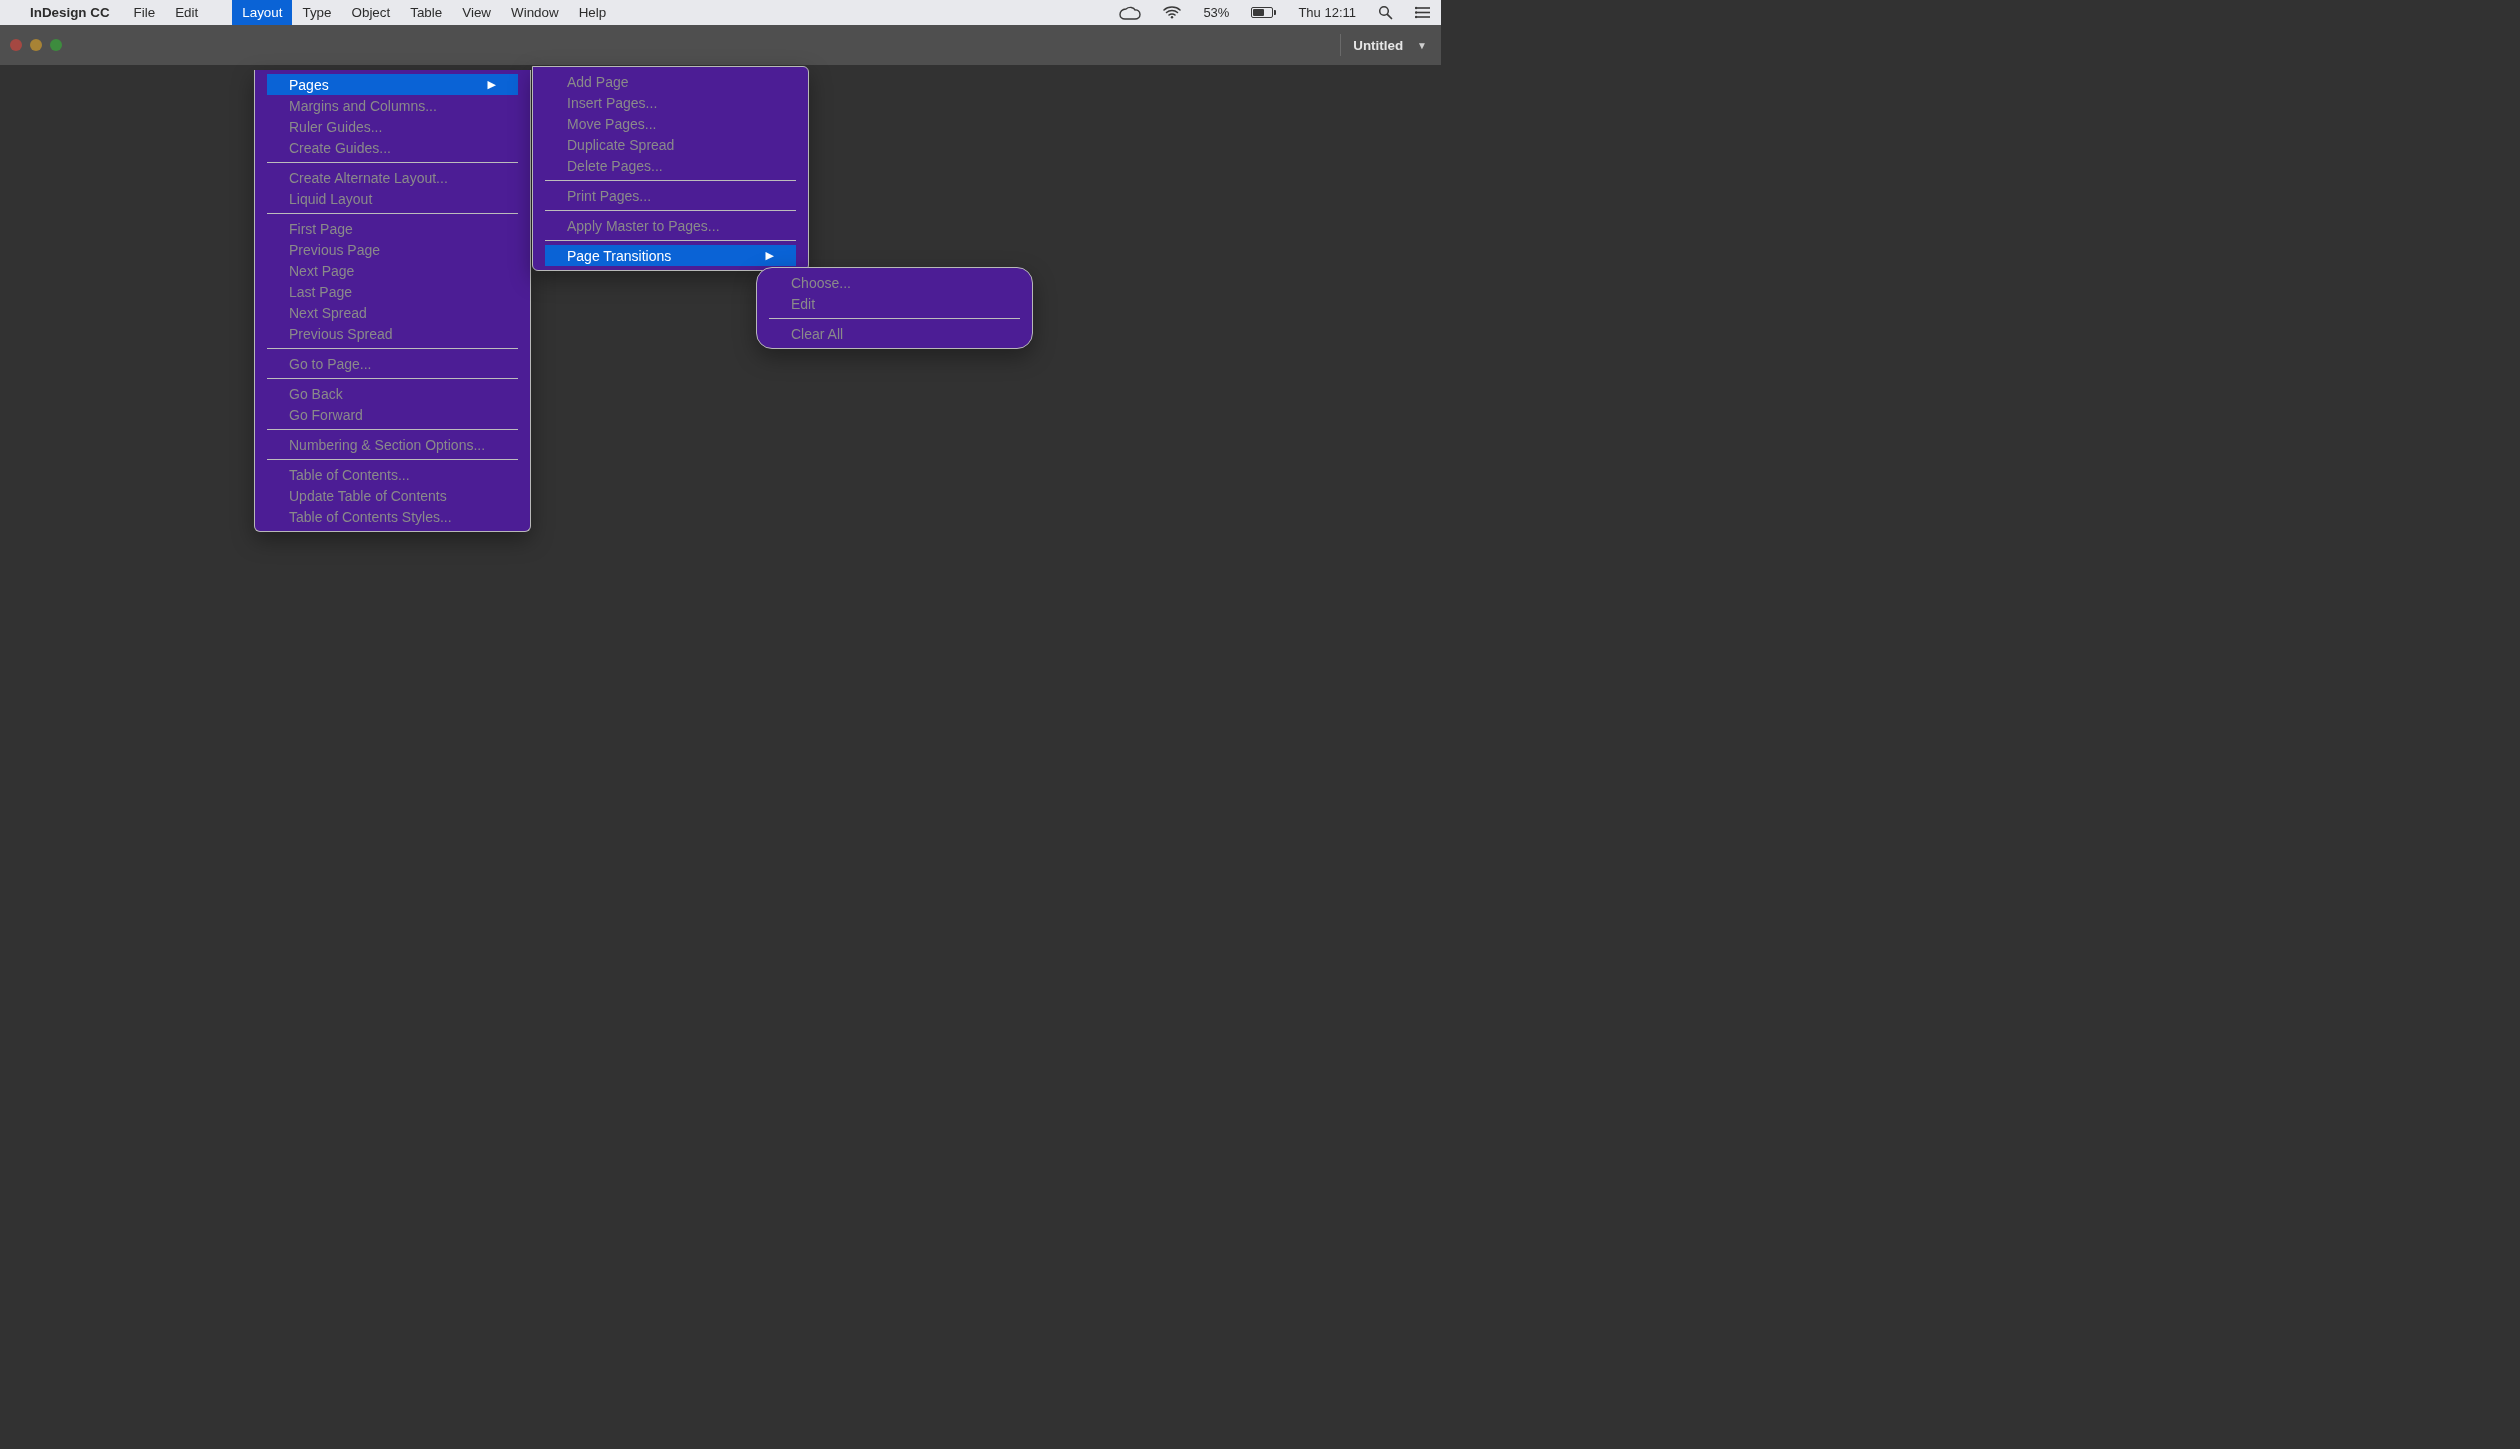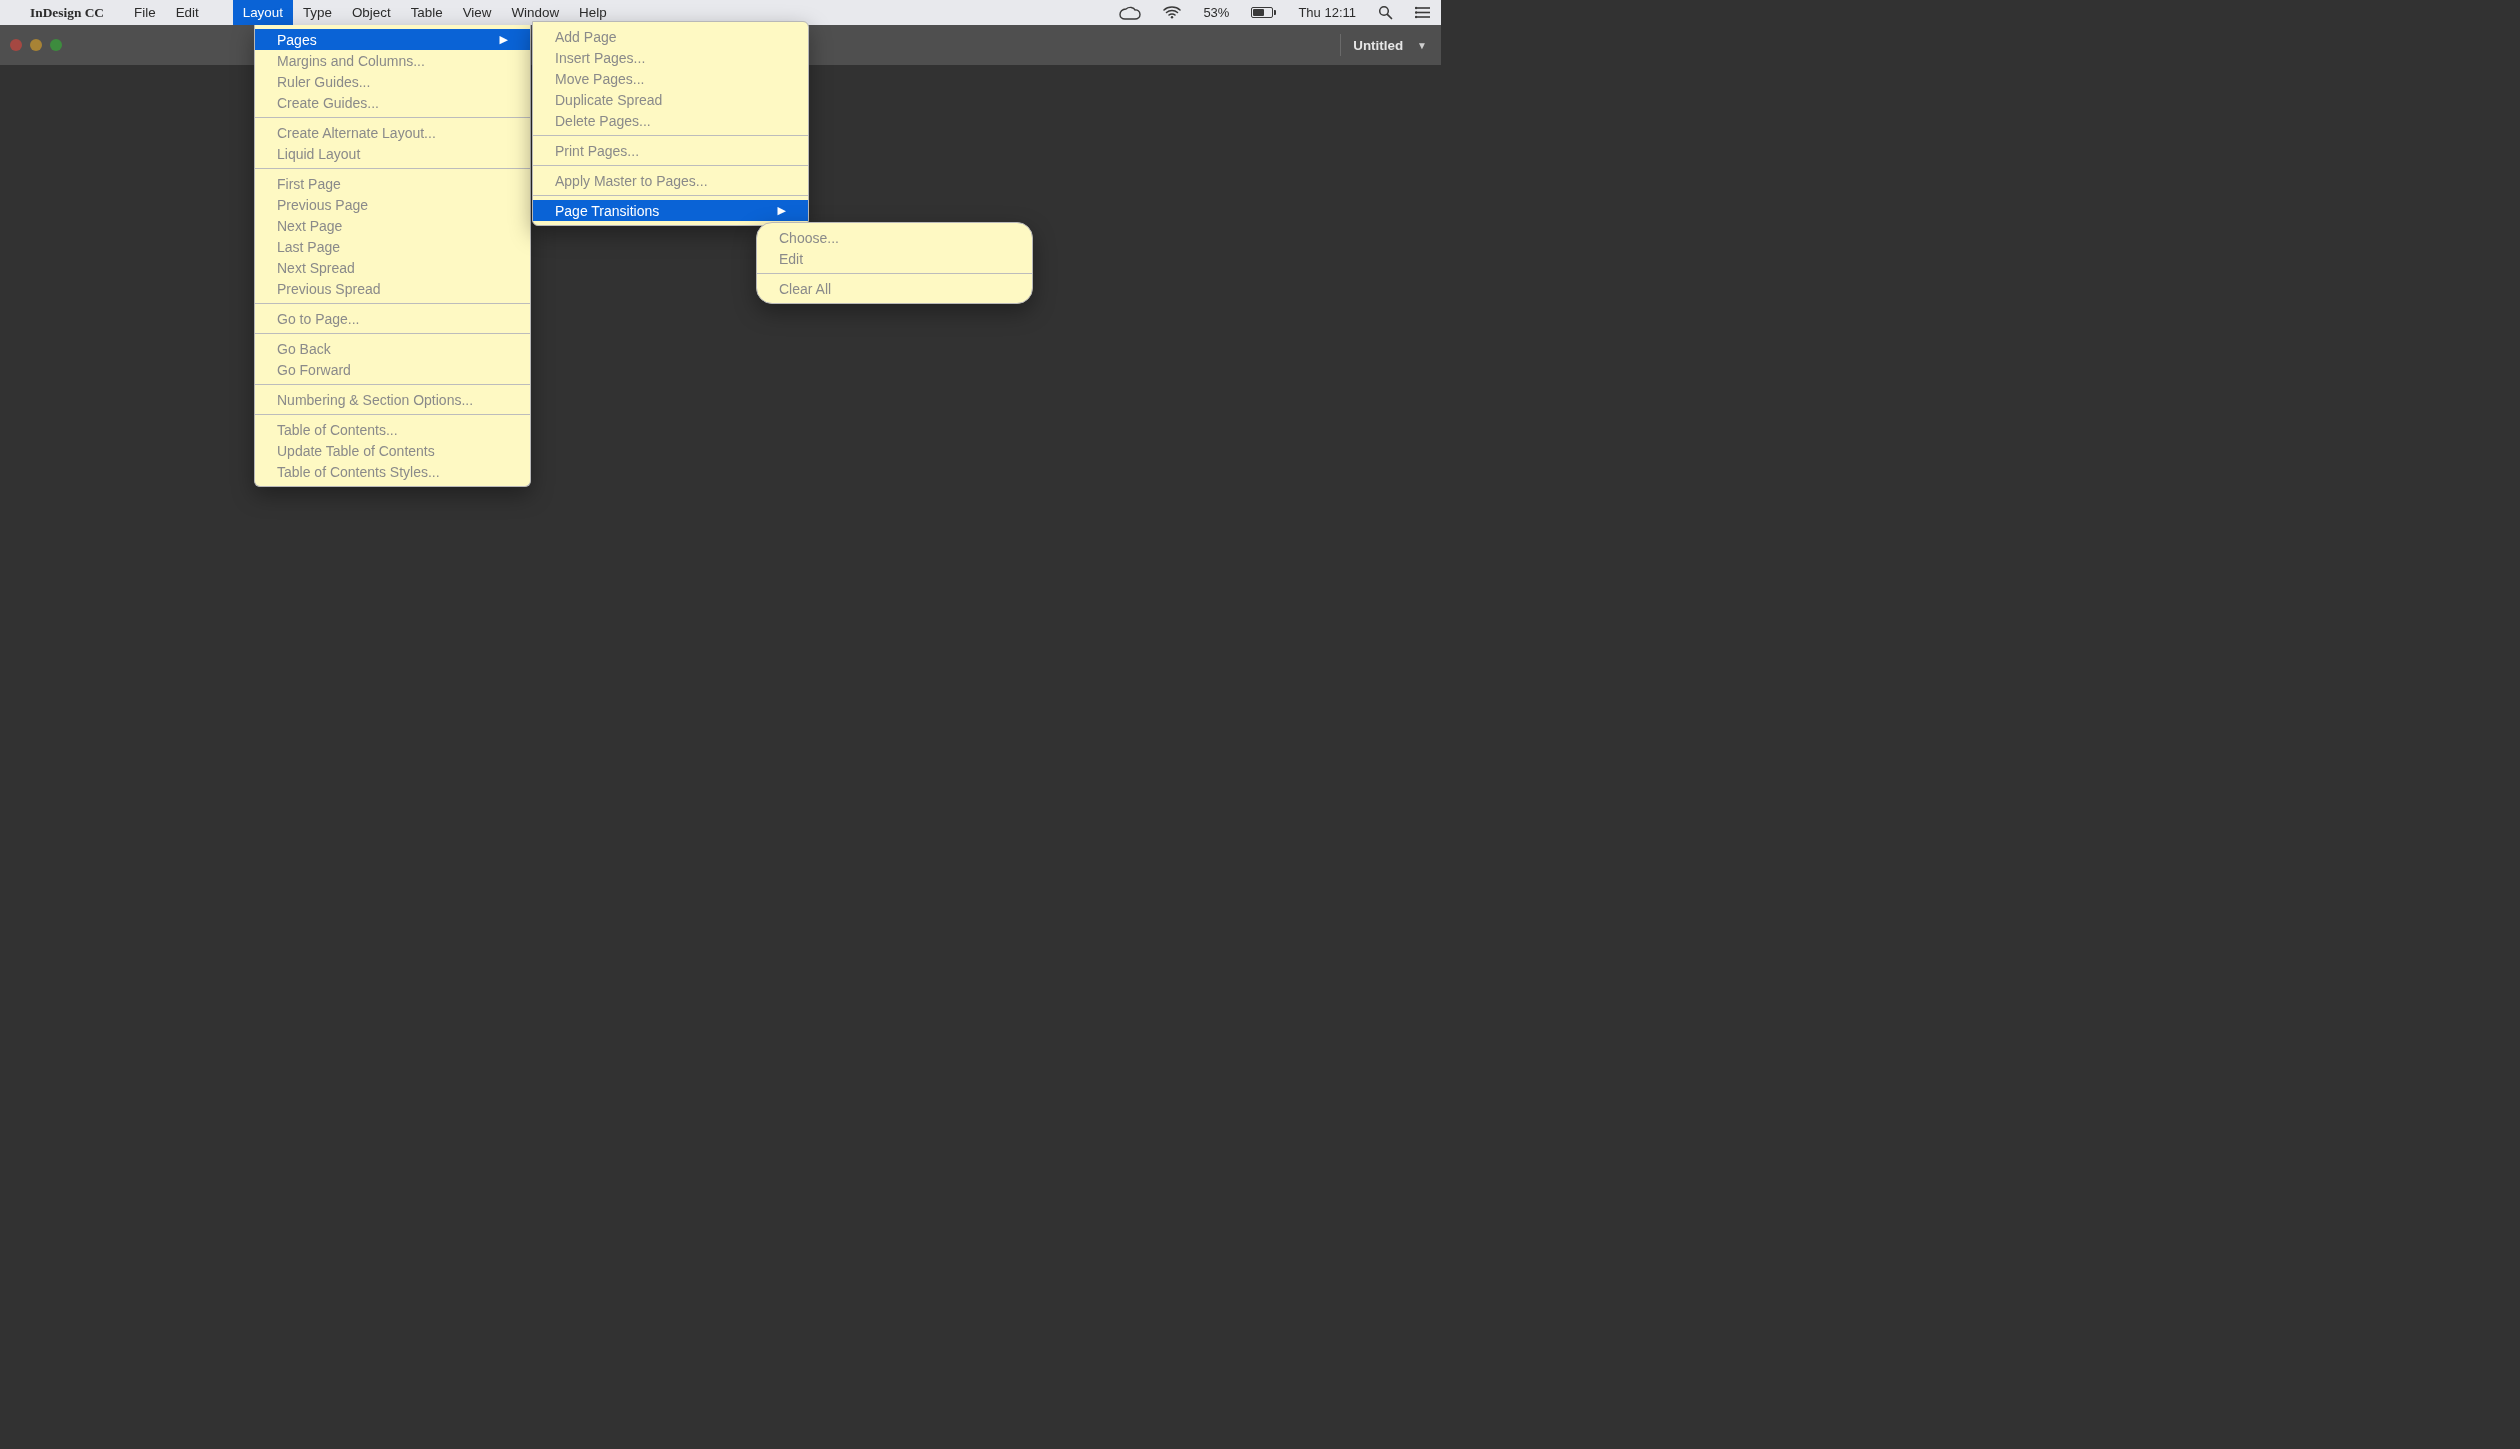--- a/index.html
+++ b/index.html
@@ -2,47 +2,48 @@
 <html><head>
 <meta charset="utf-8">
 <style>
   * { margin: 0; padding: 0; box-sizing: border-box; font-family: -apple-system, "Helvetica Neue", Helvetica, Arial, sans-serif; }
   body { background: #323232; width: 1441px; height: 830px; overflow: hidden; position: relative; }
 
   
   .menubar { background: #e8e9ed; height: 25px; display: flex; align-items: center; justify-content: space-between; padding: 0 10px 0 16px; font-size: 13.4px; color: #2c2c2c; }
   .menubar-left { display: flex; align-items: center; gap: 0; }
   .apple-logo { font-size: 15px; margin-right: 14px; }
-  .app-name { font-weight: 600; margin-right: 20px; font-family: Liberation Serif, serif; }
+  .app-name { font-weight: 600; margin-right: 14px; }
   .menu-item { padding: 0 10px; height: 25px; display: flex; align-items: center; cursor: default; }
   .menu-item.active { background: #0a63d6; color: #fff; margin-left: 24px; }
   .menubar-right { display: flex; align-items: center; gap: 22px; font-size: 13px; }
   .menubar-right .icon { display: inline-flex; align-items: center; }
 
   
   .window-toolbar { background: #4f4f4f; height: 40px; display: flex; align-items: center; padding: 0 10px; position: relative; }
   .traffic-lights { display: flex; gap: 8px; align-items: center; }
   .traffic-light { width: 12px; height: 12px; border-radius: 50%; }
   .tl-close { background: #a54842; }
   .tl-min { background: #a88335; }
   .tl-max { background: #3d8c3e; }
   .doc-title { position: absolute; right: 14px; color: #e6e6e6; font-size: 13.4px; font-weight: 600; display: flex; align-items: center; gap: 14px; border-left: 1px solid #6a6a6a; padding-left: 12px; height: 22px;}
   .doc-title .chev { font-size: 10px; color: #cfcfcf; }
 
   
   .dropdown {
     position: absolute;
-    background: #fef9c3;
+    background: #4c1d95;
     border: 1px solid #b8b8b8;
     border-radius: 0 0 6px 6px;
     box-shadow: 0 8px 22px rgba(0,0,0,0.35);
     font-size: 14px;
     color: #313131;
-    padding: 4px 0;
+    padding: 4px 12px;
     min-width: 277px;
+    margin-top: 45px;
   }
   .dropdown.sub { border-radius: 16px; }
   .dropdown .ditem {
     padding: 2px 22px 2px 22px;
     display: flex;
     align-items: center;
     justify-content: space-between;
     height: 21px;
     white-space: nowrap;
   }

